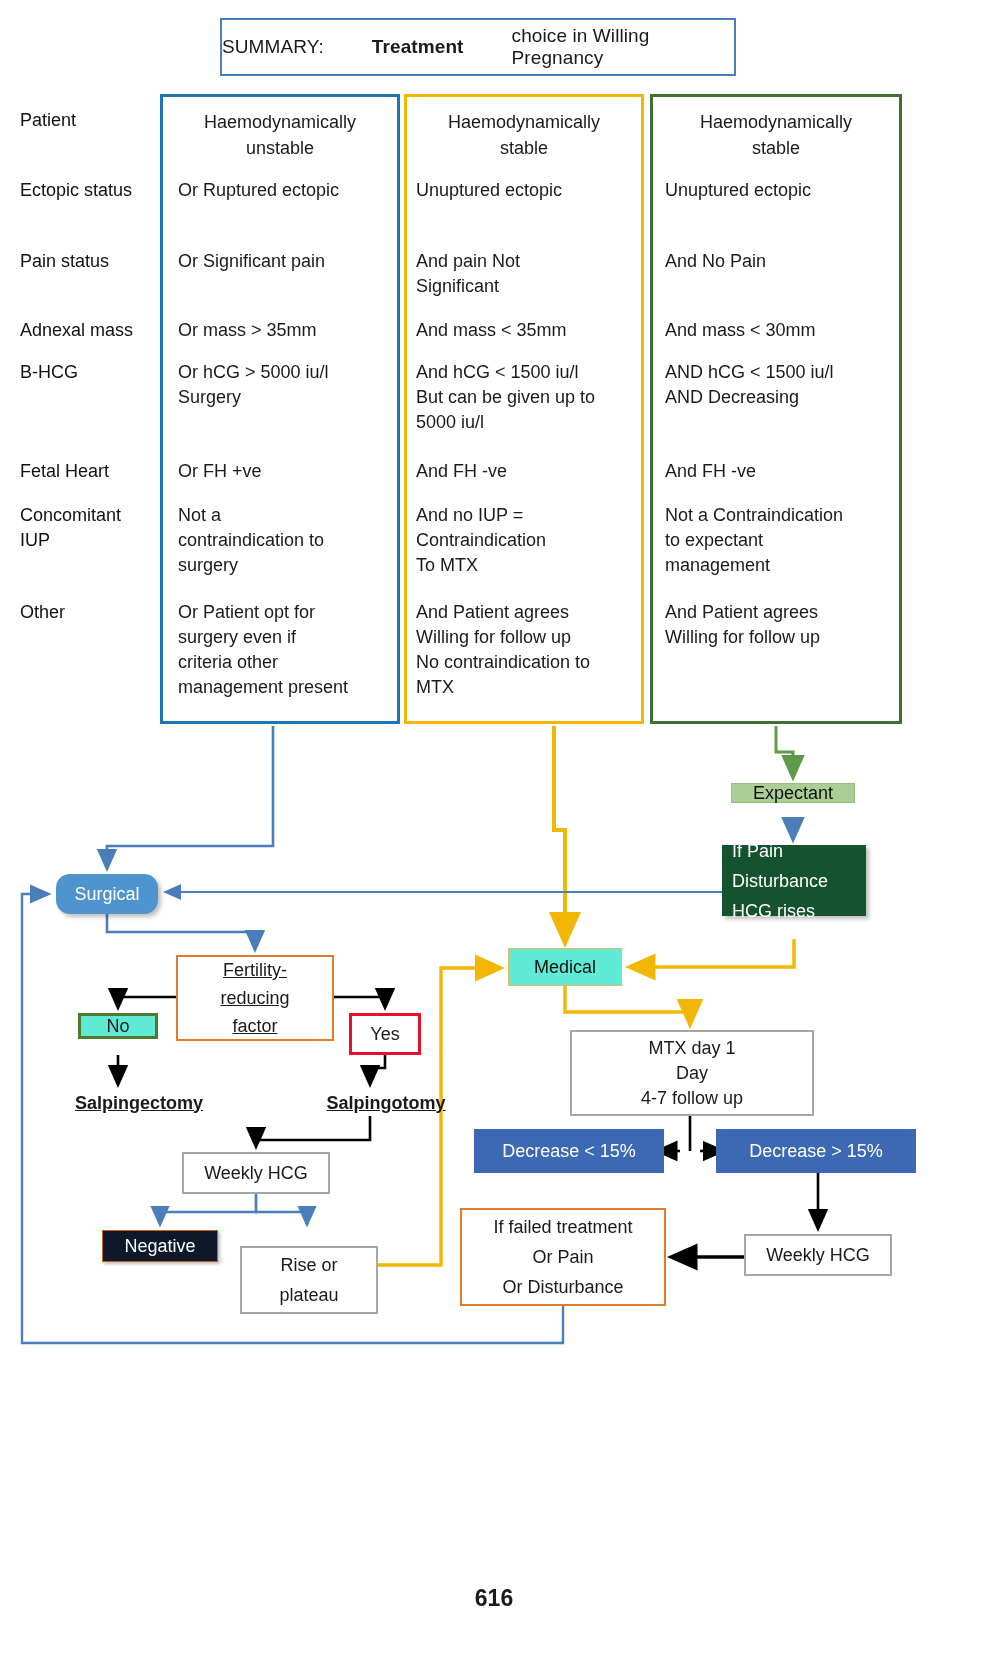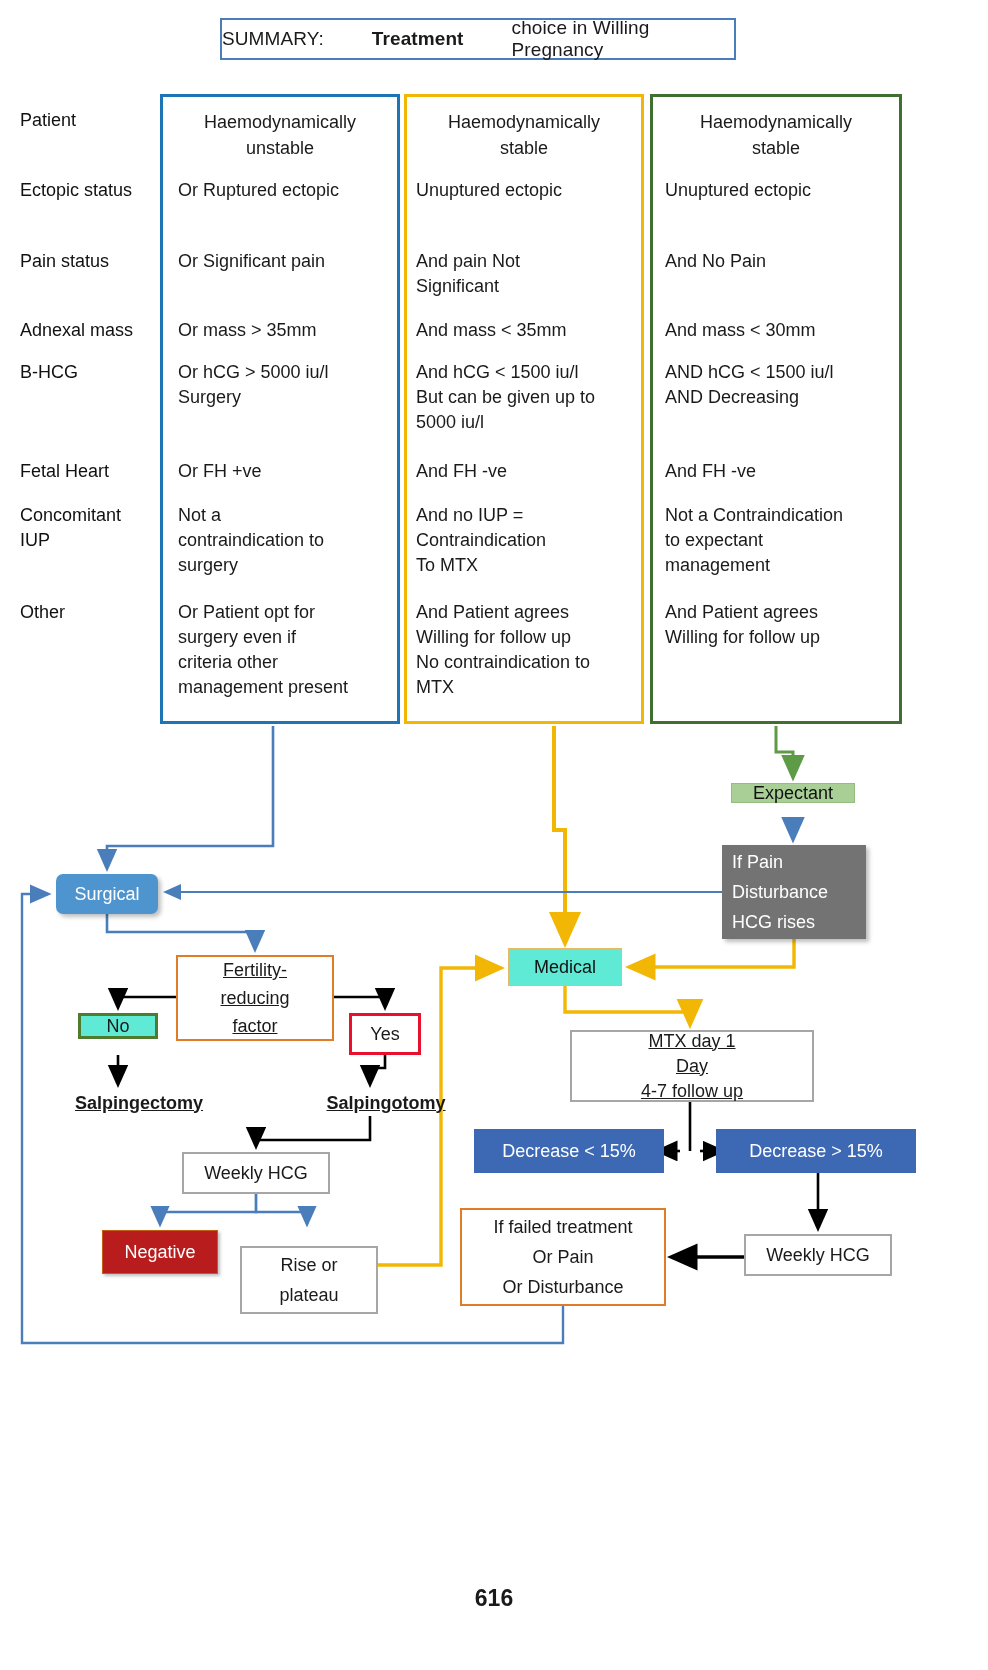--- a/index.html
+++ b/index.html
@@ -1,59 +1,59 @@
 <!DOCTYPE html>
 <html><head>
 <meta charset="utf-8">
 <style>
   html,body{margin:0;padding:0;background:#ffffff;}
   body{width:988px;height:1670px;position:relative;font-family:"Liberation Sans",sans-serif;color:#1a1a1a;}
   #stage{position:absolute;left:0;top:0;width:988px;height:1670px;overflow:hidden;}
   .abs{position:absolute;box-sizing:border-box;}
 
   
-  #title-box{left:220px;top:18px;width:516px;height:42px;border:2px solid #4a7ebb;background:#fff;
+  #title-box{left:220px;top:18px;width:516px;height:58px;border:2px solid #4a7ebb;background:#fff;
              display:flex;align-items:center;justify-content:center;font-size:19px;letter-spacing:.1px;gap:48px;}
   #title-box .b{font-weight:bold;}
 
   
   .rowlabel{left:20px;font-size:18px;line-height:25px;color:#111;}
 
   
   .col{top:94px;border-width:3px;border-style:solid;background:#fff;}
   #col-unstable{left:160px;width:240px;height:630px;border-color:#1f74b5;}
   #col-stable-mtx{left:404px;width:240px;height:630px;border-color:#f2b705;}
   #col-stable-exp{left:650px;width:252px;height:630px;border-color:#3f7031;}
   .colhead{position:absolute;left:0;right:0;top:12px;text-align:center;font-size:18px;line-height:26px;}
   .cell{position:absolute;font-size:18px;line-height:25px;}
 
   
   .node{display:flex;align-items:center;justify-content:center;text-align:center;box-sizing:border-box;}
   .node span{display:block;}
   #n-expectant{left:731px;top:783px;width:124px;height:20px;background:#a9cf96;border:1px solid #94bd80;font-size:18px;color:#111;}
-  #n-ifpain{left:722px;top:845px;width:144px;height:94px;background:#737373;color:#fff;font-size:18px;
+  #n-ifpain{left:722px;top:845px;width:144px;height:71px;background:#14532d;color:#fff;font-size:18px;
             line-height:30px;justify-content:flex-start;text-align:left;padding-left:10px;
             box-shadow:3px 3px 4px rgba(0,0,0,.25);}
   #n-surgical{left:56px;top:874px;width:102px;height:40px;background:#4e94ce;color:#fff;font-size:18px;
-              border-radius:7px;box-shadow:3px 3px 4px rgba(0,0,0,.25);}
+              border-radius:14px;box-shadow:3px 3px 4px rgba(0,0,0,.25);}
   #n-medical{left:508px;top:948px;width:114px;height:38px;background:#5eead4;border:1px solid #e8b960;font-size:18px;color:#111;}
   #n-fertility{left:176px;top:955px;width:158px;height:86px;border:2px solid #e07b28;background:#fff;font-size:18px;
                line-height:28px;flex-direction:column;}
   #n-fertility span{text-decoration:underline;}
   #n-no{left:78px;top:1013px;width:80px;height:26px;border:3px solid #4f7b2e;background:#5eead4;font-size:18px;}
   #n-yes{left:349px;top:1013px;width:72px;height:42px;border:3px solid #e8112d;background:#fff;font-size:18px;}
   #n-salpingectomy{left:44px;top:1090px;width:190px;height:26px;font-size:18px;font-weight:bold;text-decoration:underline;}
   #n-salpingotomy{left:296px;top:1090px;width:180px;height:26px;font-size:18px;font-weight:bold;text-decoration:underline;}
   #n-weeklyhcg1{left:182px;top:1152px;width:148px;height:42px;border:2px solid #a6a6a6;background:#fff;font-size:18px;}
-  #n-negative{left:102px;top:1230px;width:116px;height:44px;background:#b91c1c;color:#fff;font-size:18px;
+  #n-negative{left:102px;top:1230px;width:116px;height:32px;background:#0f172a;color:#fff;font-size:18px;
               border:1px solid #c25f10;box-shadow:2px 2px 3px rgba(0,0,0,.25);}
   #n-riseplateau{left:240px;top:1230px;width:138px;height:68px;border:2px solid #a6a6a6;background:#fff;font-size:18px;
                  line-height:30px;flex-direction:column;margin-top:16px;}
-  #n-mtxday{left:570px;top:1030px;width:244px;height:72px;border:2px solid #a6a6a6;background:#fff;font-size:18px;
-            line-height:25px;flex-direction:column;text-decoration:underline;}
+  #n-mtxday{left:570px;top:1030px;width:244px;height:86px;border:2px solid #a6a6a6;background:#fff;font-size:18px;
+            line-height:25px;flex-direction:column;}
   #n-dec-lt{left:474px;top:1129px;width:190px;height:44px;background:#3c68b4;color:#fff;font-size:18px;}
   #n-dec-gt{left:716px;top:1129px;width:200px;height:44px;background:#3c68b4;color:#fff;font-size:18px;}
   #n-weeklyhcg2{left:744px;top:1234px;width:148px;height:42px;border:2px solid #a6a6a6;background:#fff;font-size:18px;}
   #n-failed{left:460px;top:1208px;width:206px;height:98px;border:2px solid #e07b28;background:#fff;font-size:18px;
             line-height:30px;flex-direction:column;}
 
   
   #pagenum{left:0;top:1585px;width:988px;text-align:center;font-size:23px;font-weight:bold;}
 
   svg.wires{position:absolute;left:0;top:0;width:988px;height:1670px;pointer-events:none;}

